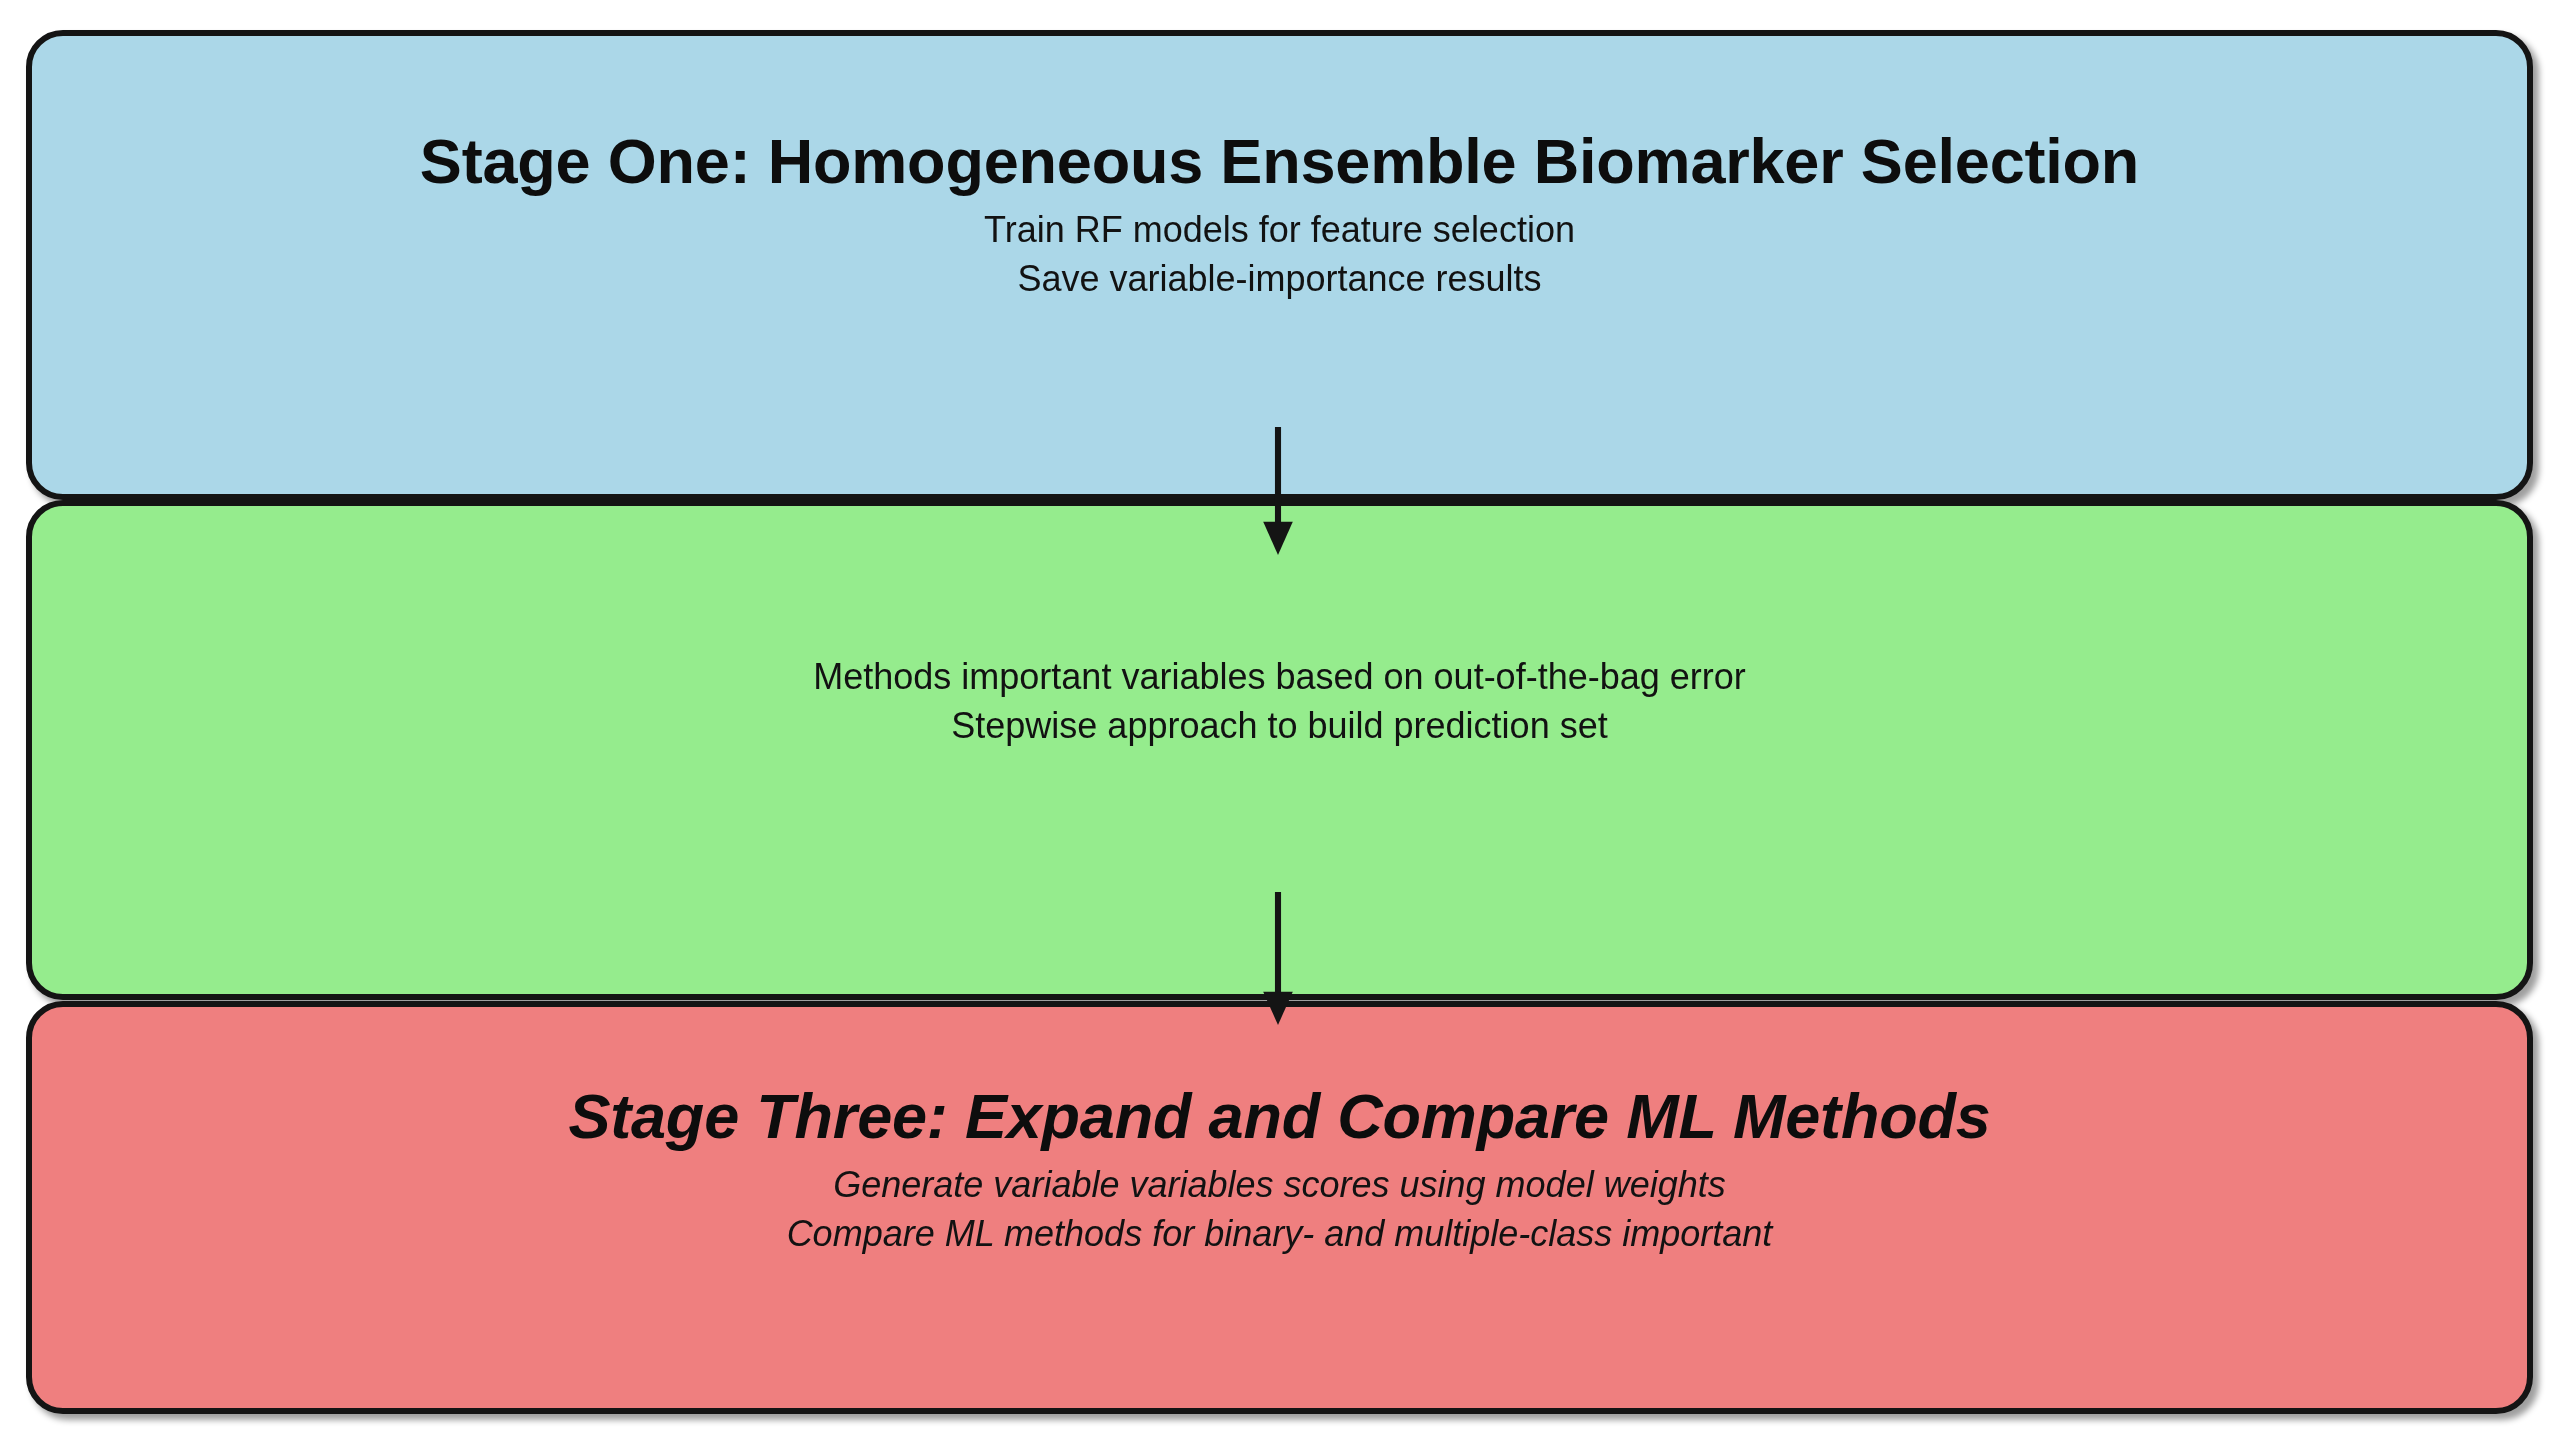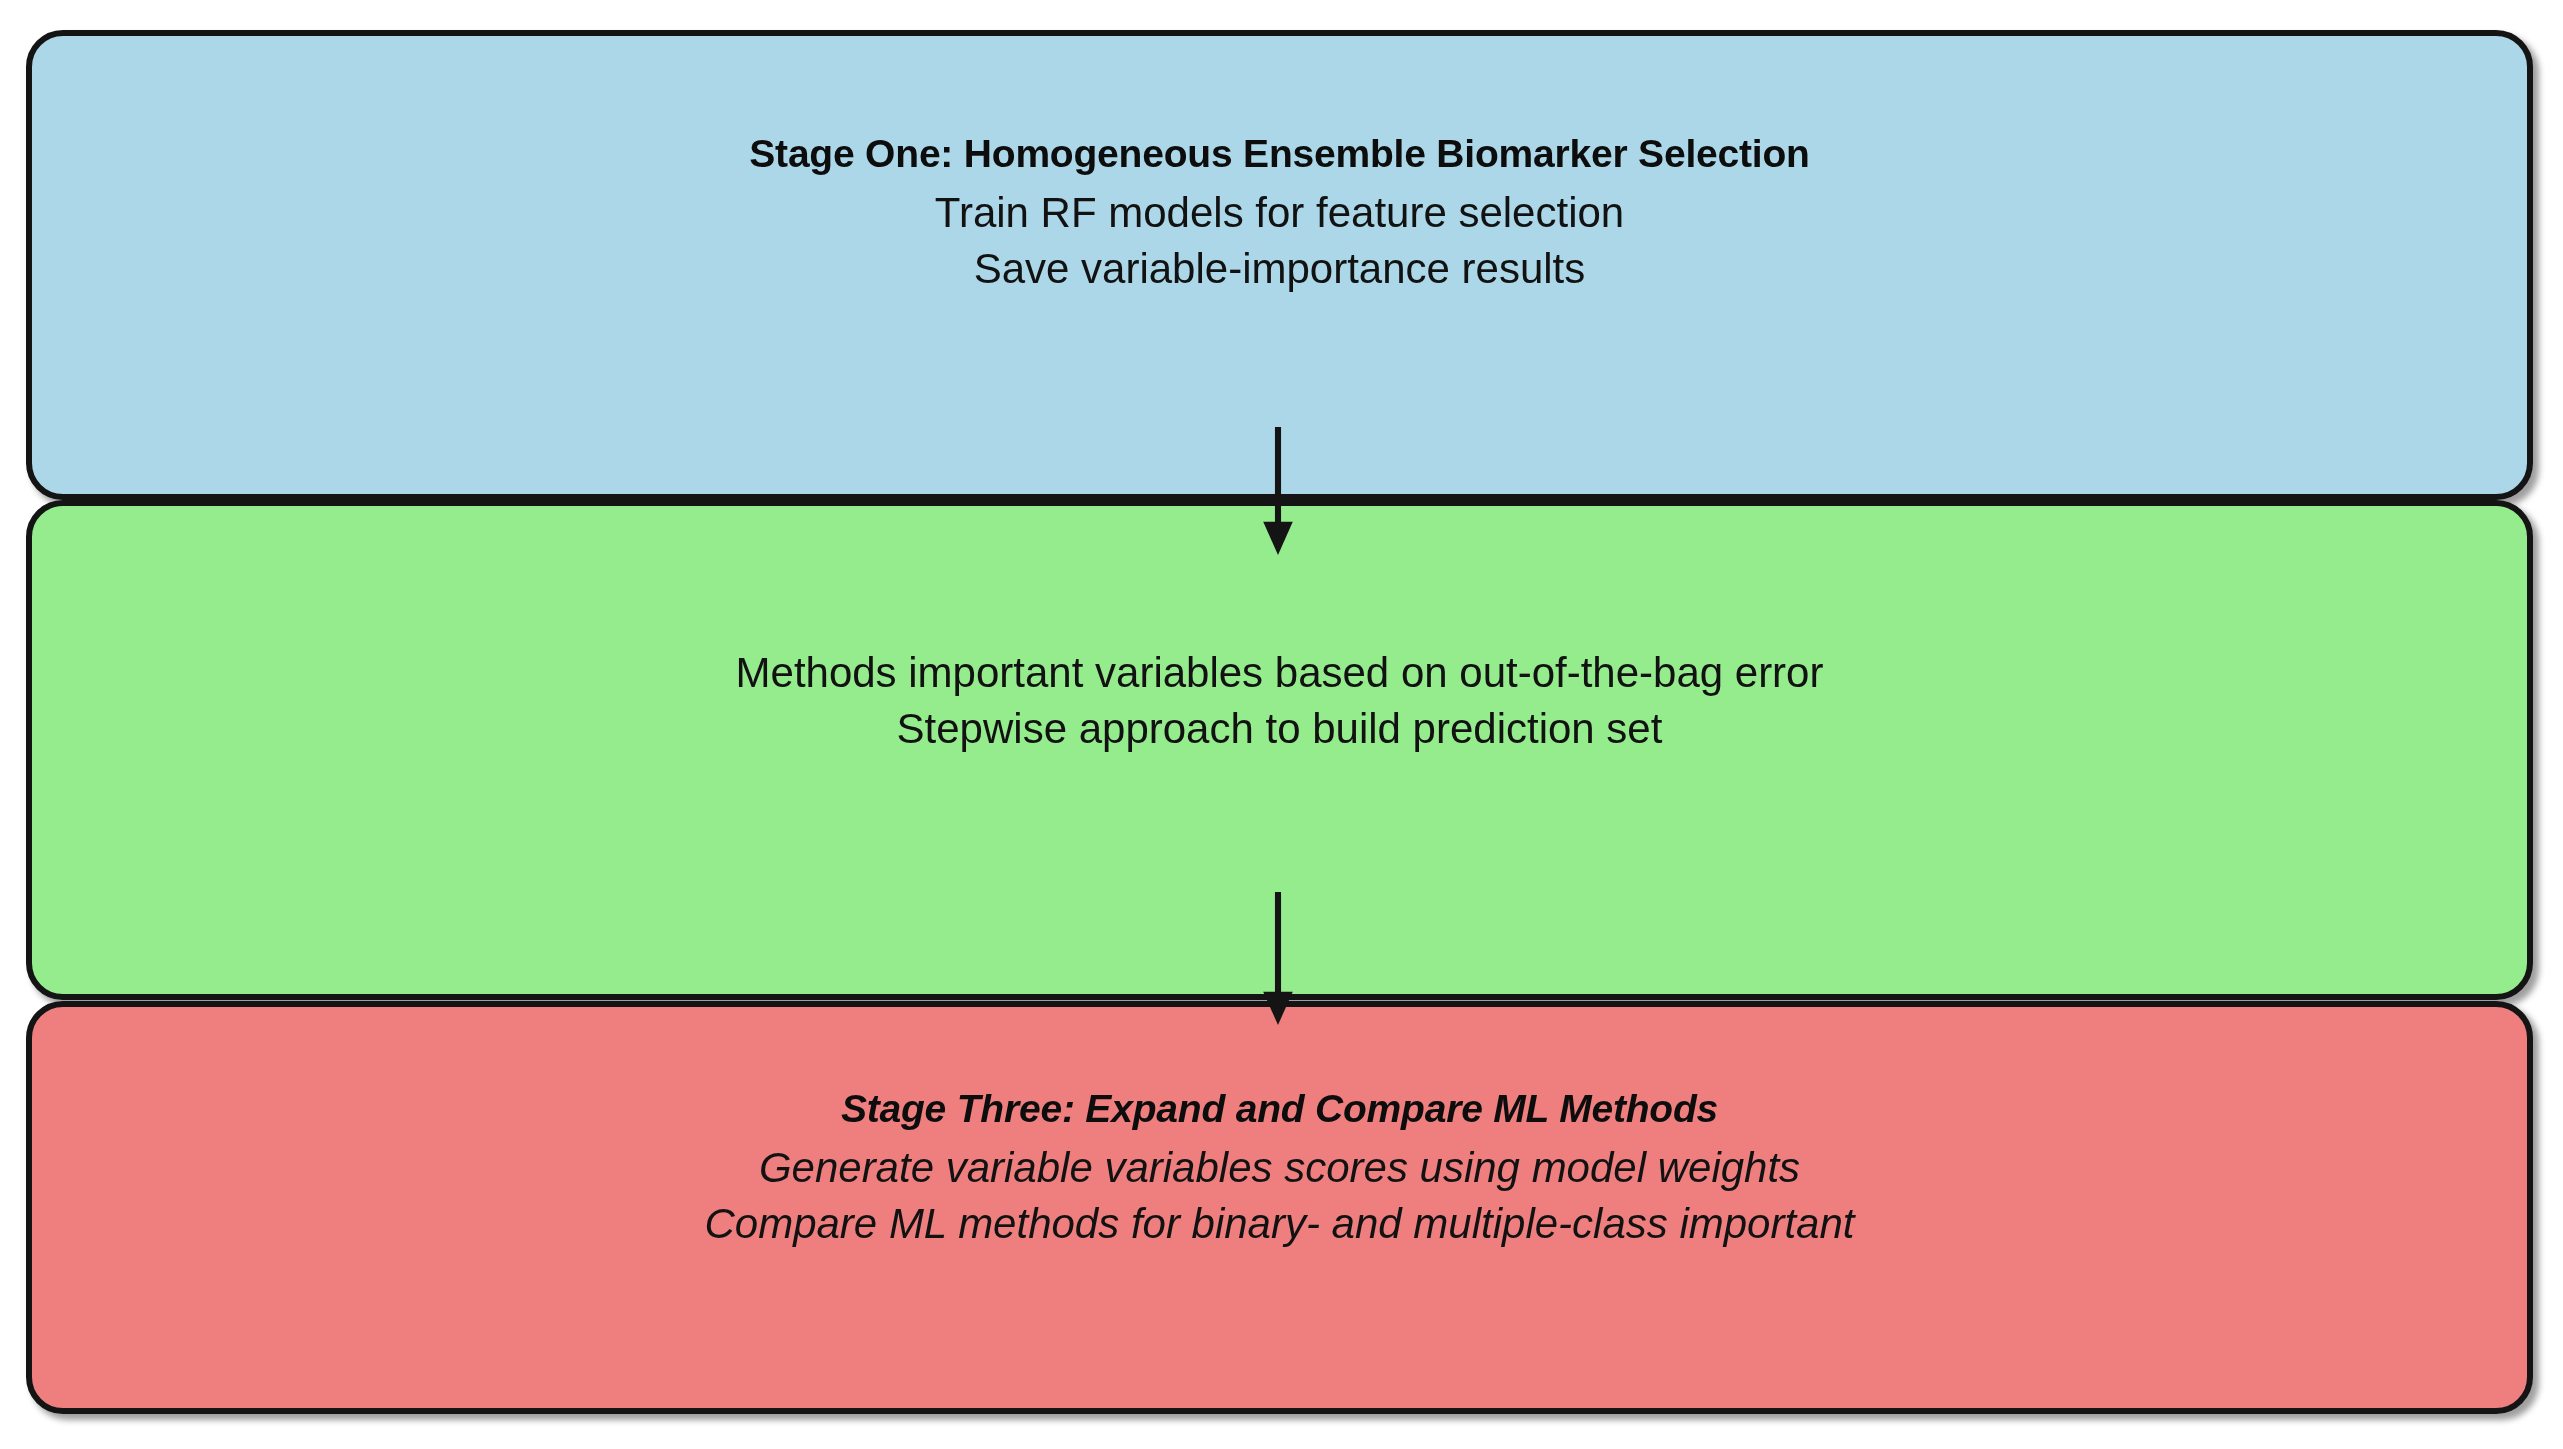--- a/index.html
+++ b/index.html
@@ -34,31 +34,31 @@
     align-items: center;
     justify-content: center;
     text-align: center;
   }
 
   .stage-box.blue  { top: 30px;   height: 470px; background: #abd7e8; }
   .stage-box.green { top: 500px;  height: 500px; background: #95ec8d; }
   .stage-box.red   { top: 1001px; height: 413px; background: #ef7f7f; }
 
   .stage-title {
-    font-size: 39px;
+    font-size: 63px;
     font-weight: bold;
     color: #0d0d0d;
     letter-spacing: -0.2px;
     line-height: 1.08;
     margin: 0;
     white-space: nowrap;
   }
 
   .stage-line {
-    font-size: 42px;
+    font-size: 36px;
     font-weight: normal;
     color: #121212;
     line-height: 1.16;
     margin: 0;
     white-space: nowrap;
   }
 
   
   .blue  .stage-text-block { margin-top: 0px;   margin-bottom: 104px; }
   .green .stage-text-block { margin-top: 0px;   margin-bottom: 97px; }

